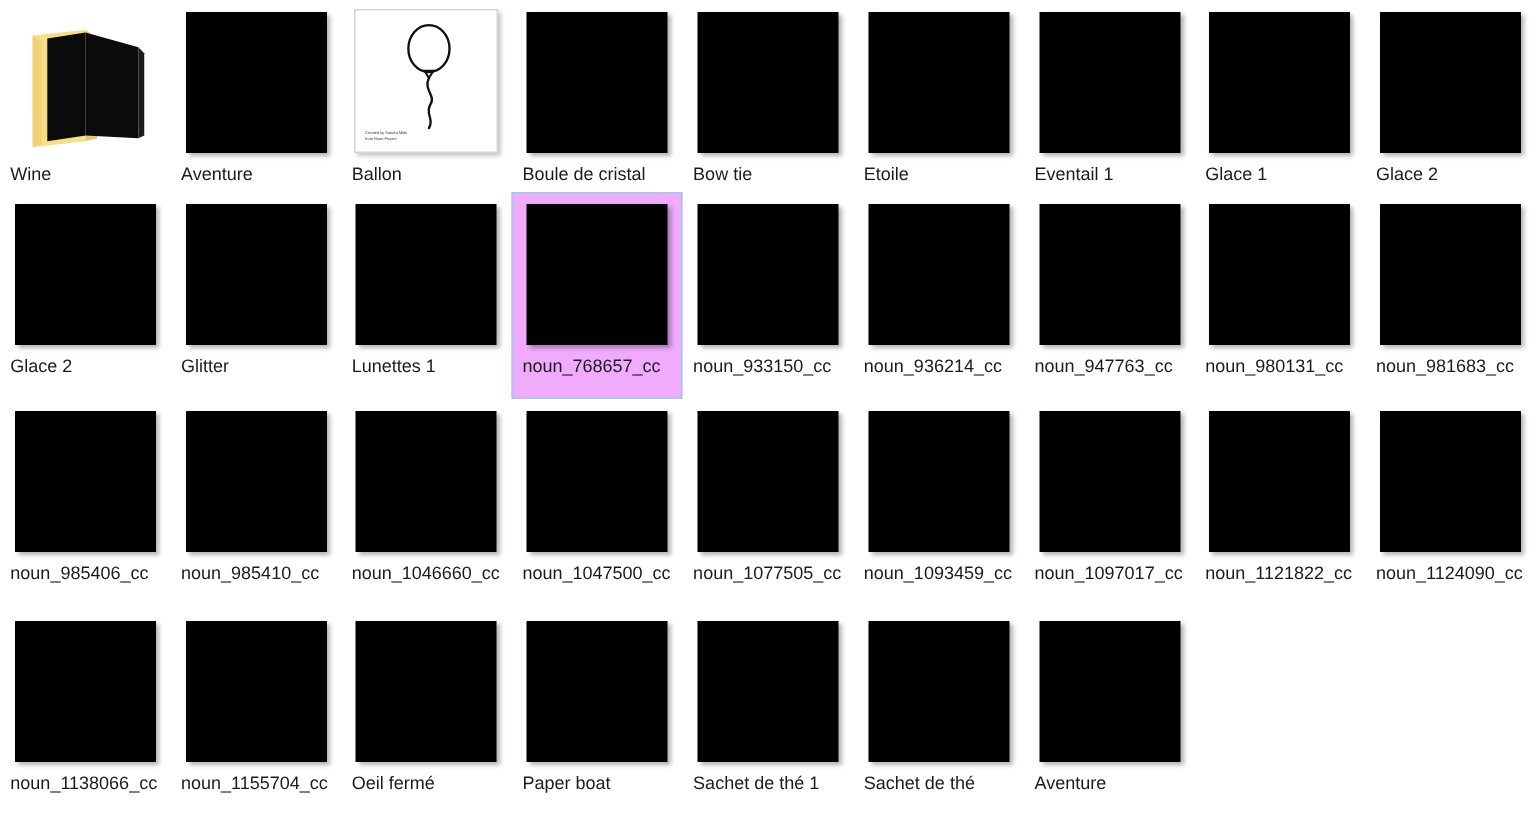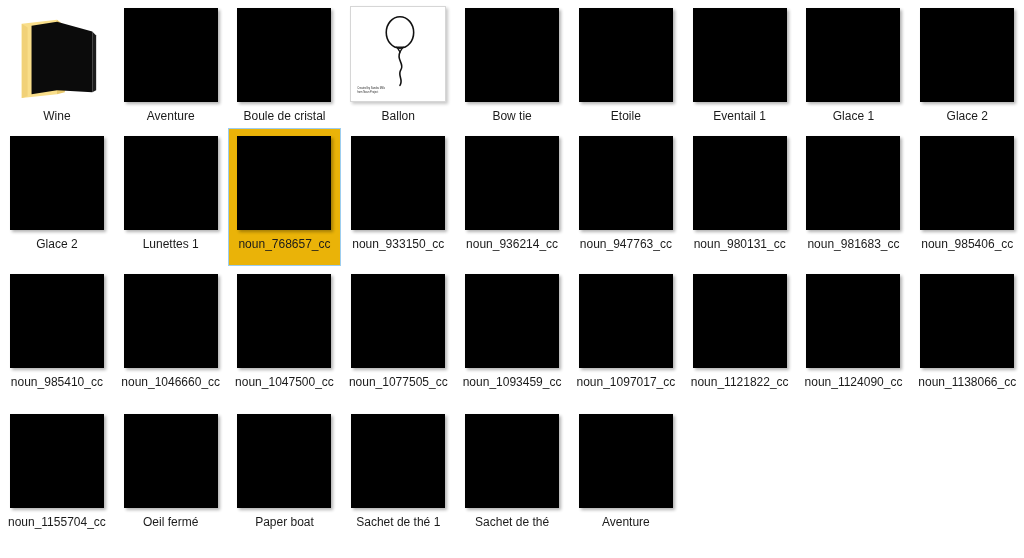--- a/index.html
+++ b/index.html
@@ -29,21 +29,21 @@
     display: flex;
     flex-direction: column;
     align-items: center;
     box-sizing: border-box;
     border: 1px solid transparent;
     padding-top: 5px;
     width: 113.8px;
   }
 
   .tile.selected {
-    background: #eab308;
+    background: #f0abfc;
     border: 1px solid #9ccdef;
   }
 
   .thumb-wrap {
     width: 96px;
     height: 96px;
     display: flex;
     align-items: flex-end;
     justify-content: center;
     position: relative;
@@ -94,21 +94,20 @@
     left: 0; top: 0;
     width: 100%;
     height: 100%;
   }
 
   .label {
     margin-top: 7px;
     font-size: 12px;
     line-height: 15px;
     color: #1b1b1b;
-    text-align: center;
     width: 100px;
     word-break: break-all;
     white-space: pre-line;
   }
 </style>
 </head>
 <body>
 
 <div id="file-grid">
     <div class="tile">
@@ -127,42 +126,42 @@
       <div class="label">Wine</div>
     </div>
     <div class="tile">
       <div class="thumb-wrap">
         <div class="thumb"></div>
       </div>
       <div class="label">Aventure</div>
     </div>
     <div class="tile">
       <div class="thumb-wrap">
-        <div class="thumb"></div>
-      </div>
-      <div class="label">Boule de cristal</div>
-    </div>
-    <div class="tile">
-      <div class="thumb-wrap">
         <div class="thumb art">
           <svg viewBox="0 0 96 96" xmlns="http://www.w3.org/2000/svg">
             <ellipse cx="50" cy="26" rx="14" ry="16" fill="none" stroke="#111" stroke-width="1.6"></ellipse>
             <polygon points="47,41 53,41 50,46" fill="none" stroke="#111" stroke-width="1.4"></polygon>
             <path d="M50,46 C46,54 55,58 51,64 C47,70 54,74 50,80" fill="none" stroke="#111" stroke-width="1.6" stroke-linecap="round"></path>
           </svg>
           <div class="art-credit">Created by Sandra Mills
 from Noun Project</div>
         </div>
       </div>
       <div class="label">Ballon</div>
     </div>
     <div class="tile">
       <div class="thumb-wrap">
         <div class="thumb"></div>
       </div>
+      <div class="label">Boule de cristal</div>
+    </div>
+    <div class="tile">
+      <div class="thumb-wrap">
+        <div class="thumb"></div>
+      </div>
       <div class="label">Bow tie</div>
     </div>
     <div class="tile">
       <div class="thumb-wrap">
         <div class="thumb"></div>
       </div>
       <div class="label">Etoile</div>
     </div>
     <div class="tile">
       <div class="thumb-wrap">
@@ -185,20 +184,26 @@
     <div class="tile">
       <div class="thumb-wrap">
         <div class="thumb"></div>
       </div>
       <div class="label">Glace 2</div>
     </div>
     <div class="tile">
       <div class="thumb-wrap">
         <div class="thumb"></div>
       </div>
+      <div class="label">Glitter</div>
+    </div>
+    <div class="tile">
+      <div class="thumb-wrap">
+        <div class="thumb"></div>
+      </div>
       <div class="label">Lunettes 1</div>
     </div>
     <div class="tile selected">
       <div class="thumb-wrap">
         <div class="thumb"></div>
       </div>
       <div class="label">noun_768657_cc</div>
     </div>
     <div class="tile">
       <div class="thumb-wrap">

